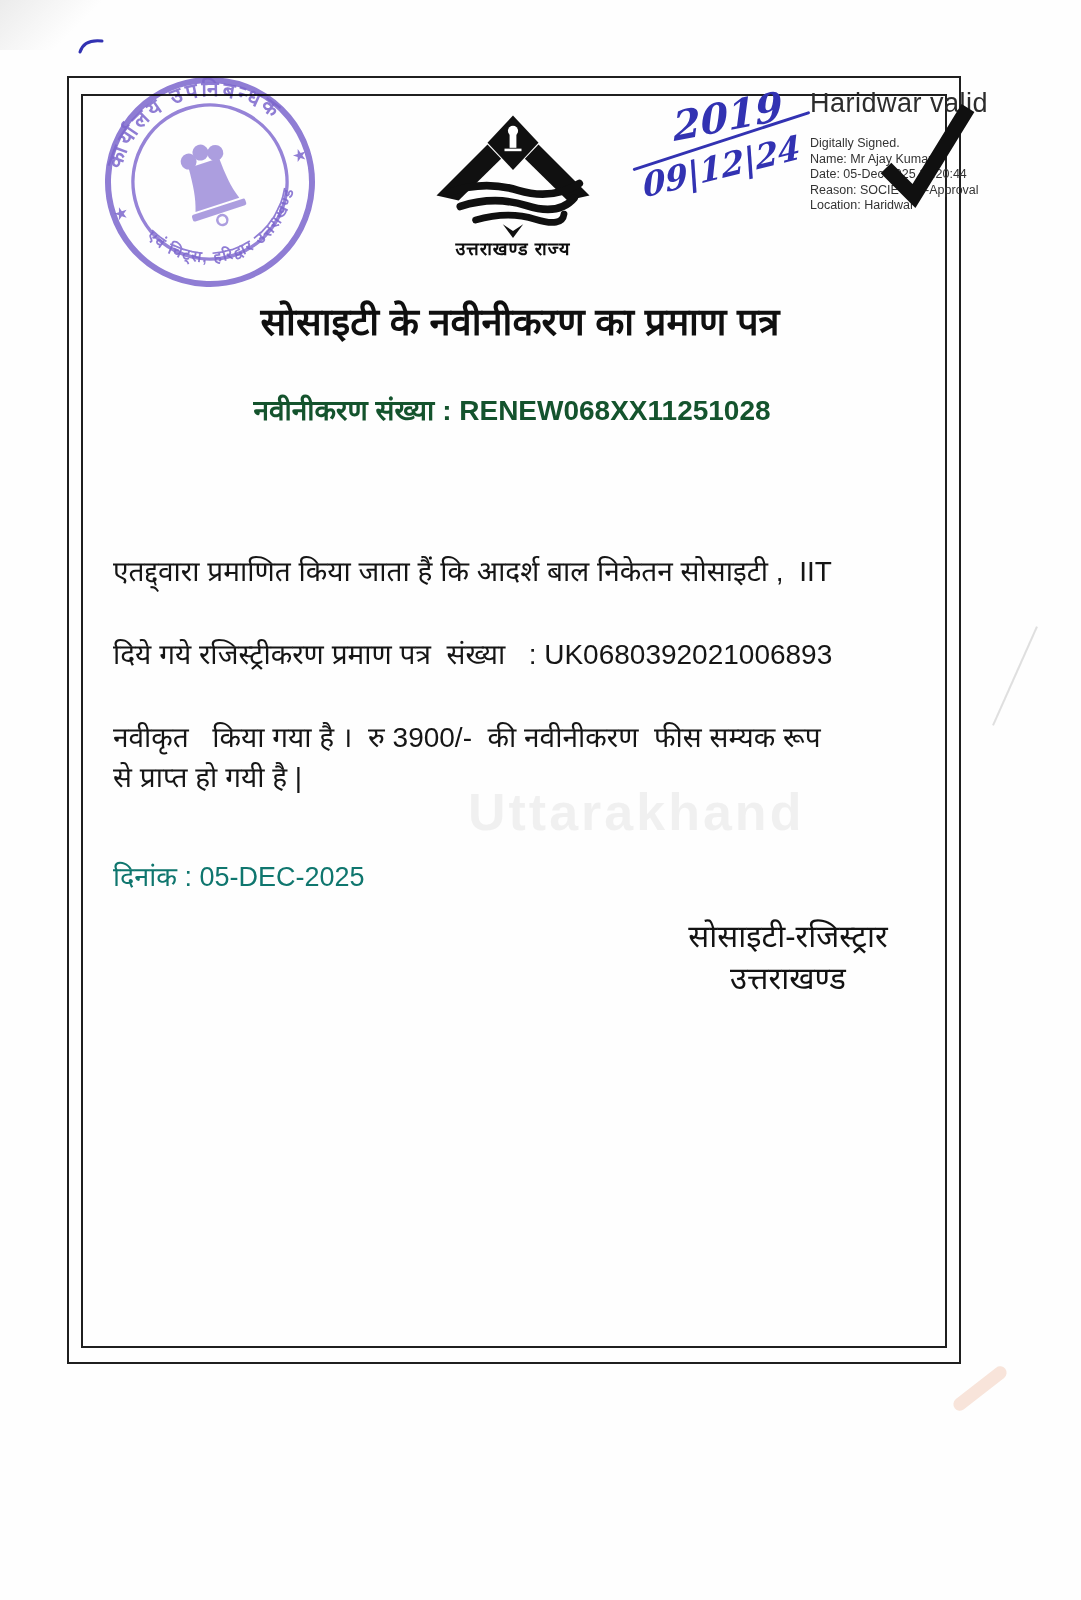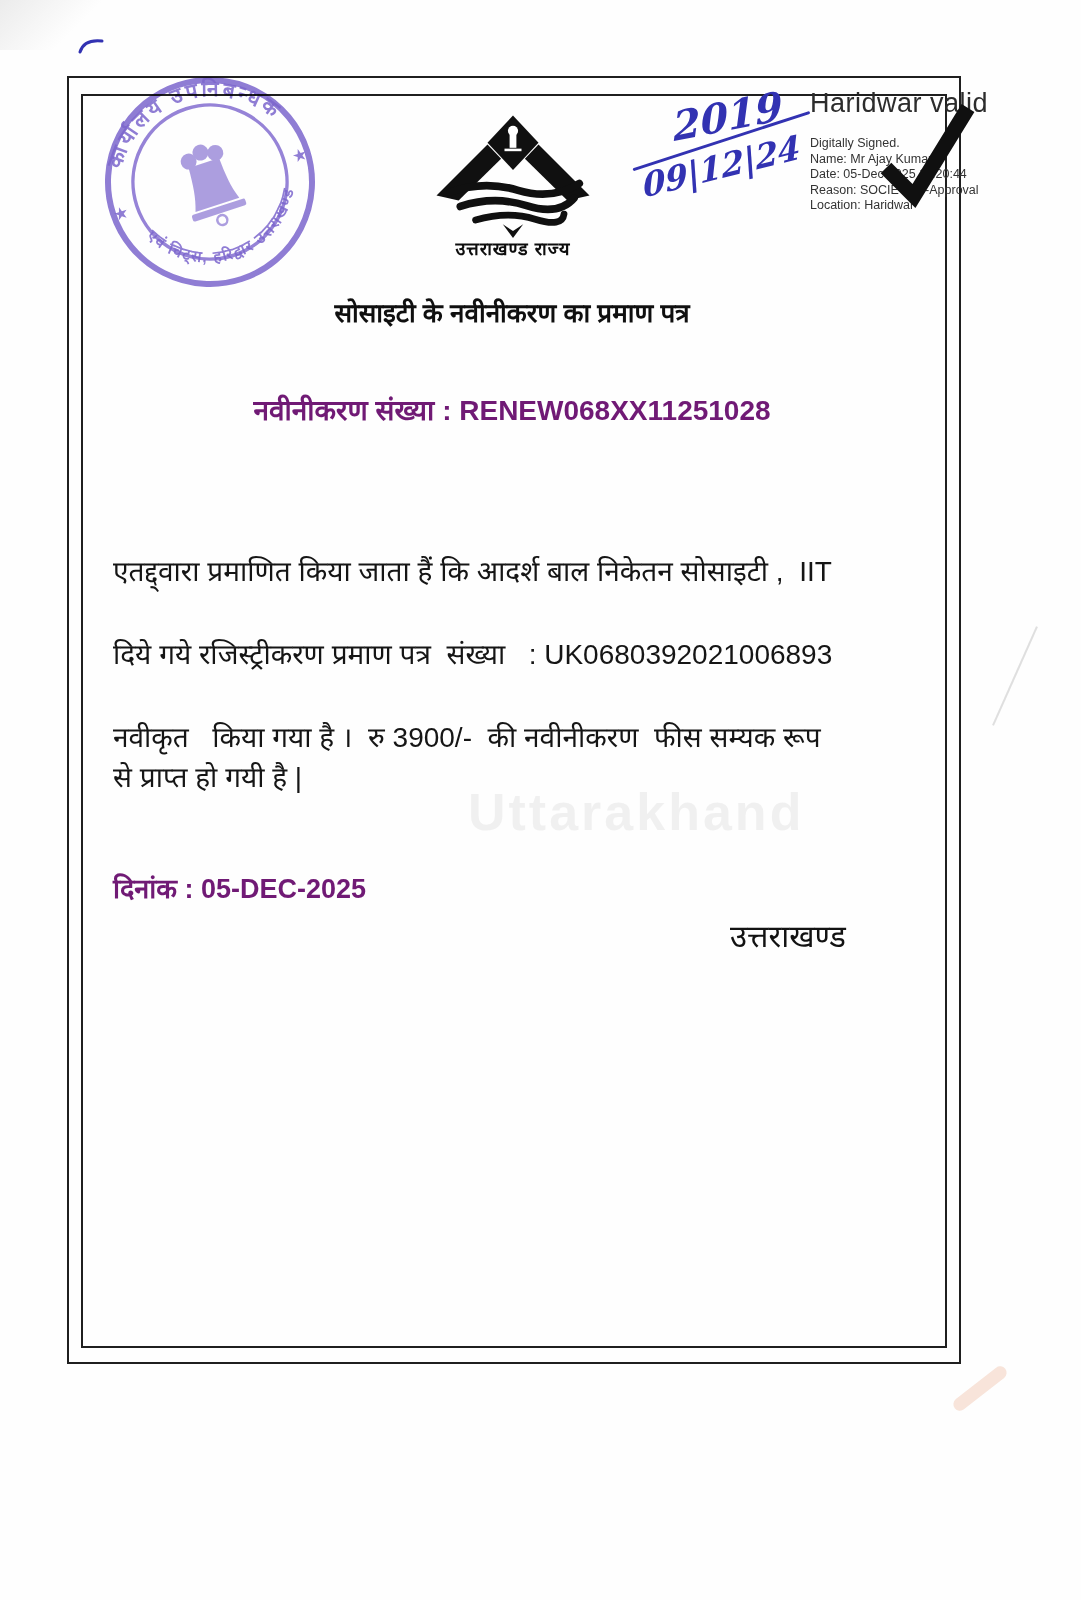--- a/index.html
+++ b/index.html
@@ -48,40 +48,40 @@
   .hw-line{width:186px;height:3px;background:#3232b2;border-radius:2px;transform:rotate(-13deg);margin-top:2px;}
   .hw-bottom{font-size:33px;font-weight:600;margin-left:10px;margin-top:2px;transform:rotate(-9deg) skewX(-10deg);}
   
   .sigblock{position:absolute;left:810px;top:88px;width:230px;}
   .sig-status{font-size:27px;color:#2c2c2c;letter-spacing:.5px;}
   .sig-details{margin-top:17px;font-size:12.5px;line-height:15.5px;color:#333;}
   .checkmark{position:absolute;left:866px;top:98px;width:125px;height:118px;}
   
   .title{
     position:absolute;left:81px;top:294px;width:862px;
-    text-align:center;font-size:26px;font-weight:700;color:#0f0f0f;
+    text-align:center;font-size:38px;font-weight:700;color:#0f0f0f;padding-left:8px;
   }
   .renewal{
     position:absolute;left:81px;top:390px;width:862px;
-    text-align:center;font-size:28px;font-weight:700;color:#701a75;
+    text-align:center;font-size:28px;font-weight:700;color:#14532d;
   }
   
   .bodyline{
     position:absolute;left:113px;width:800px;
     font-size:28px;font-weight:500;color:#151515;
     white-space:pre-wrap;
   }
   .watermark{
     position:absolute;left:468px;top:782px;width:420px;
     font-size:52px;font-weight:700;color:#4a4a4a;opacity:.07;
     letter-spacing:3px;
   }
   .dateline{
     position:absolute;left:113px;top:857px;
-    font-size:27px;font-weight:700;color:#701a75;margin-top:12px;
+    font-size:27px;font-weight:400;color:#0f766e;
   }
   .registrar{
     position:absolute;left:618px;top:914px;width:340px;
     text-align:center;font-size:31px;font-weight:500;color:#121212;
   }
   .registrar .line2{}
   
   .crease{
     position:absolute;left:1014px;top:622px;width:2px;height:108px;
     background:#c9c9c9;transform:rotate(24deg);opacity:.6;
@@ -181,19 +181,20 @@
   <div class="bodyline" style="top:551px">एतद्द्वारा प्रमाणित किया जाता हैं कि आदर्श बाल निकेतन सोसाइटी ,  IIT</div>
   <div class="bodyline" style="top:634px">दिये गये रजिस्ट्रीकरण प्रमाण पत्र  संख्या   : UK0680392021006893</div>
   <div class="bodyline" style="top:717px">नवीकृत   किया गया है ।  रु 3900/-  की नवीनीकरण  फीस सम्यक रूप</div>
   <div class="bodyline" style="top:757px">से प्राप्त हो गयी है |</div>
 
   <div class="watermark">Uttarakhand</div>
 
   <div class="dateline">दिनांक : 05-DEC-2025</div>
 
   <div class="registrar">
+    <div class="line1">सोसाइटी-रजिस्ट्रार</div>
     <div class="line2">उत्तराखण्ड</div>
   </div>
 
   <div class="crease"></div>
   <div class="smear"></div>
 
 </div>
 
 </body></html>

